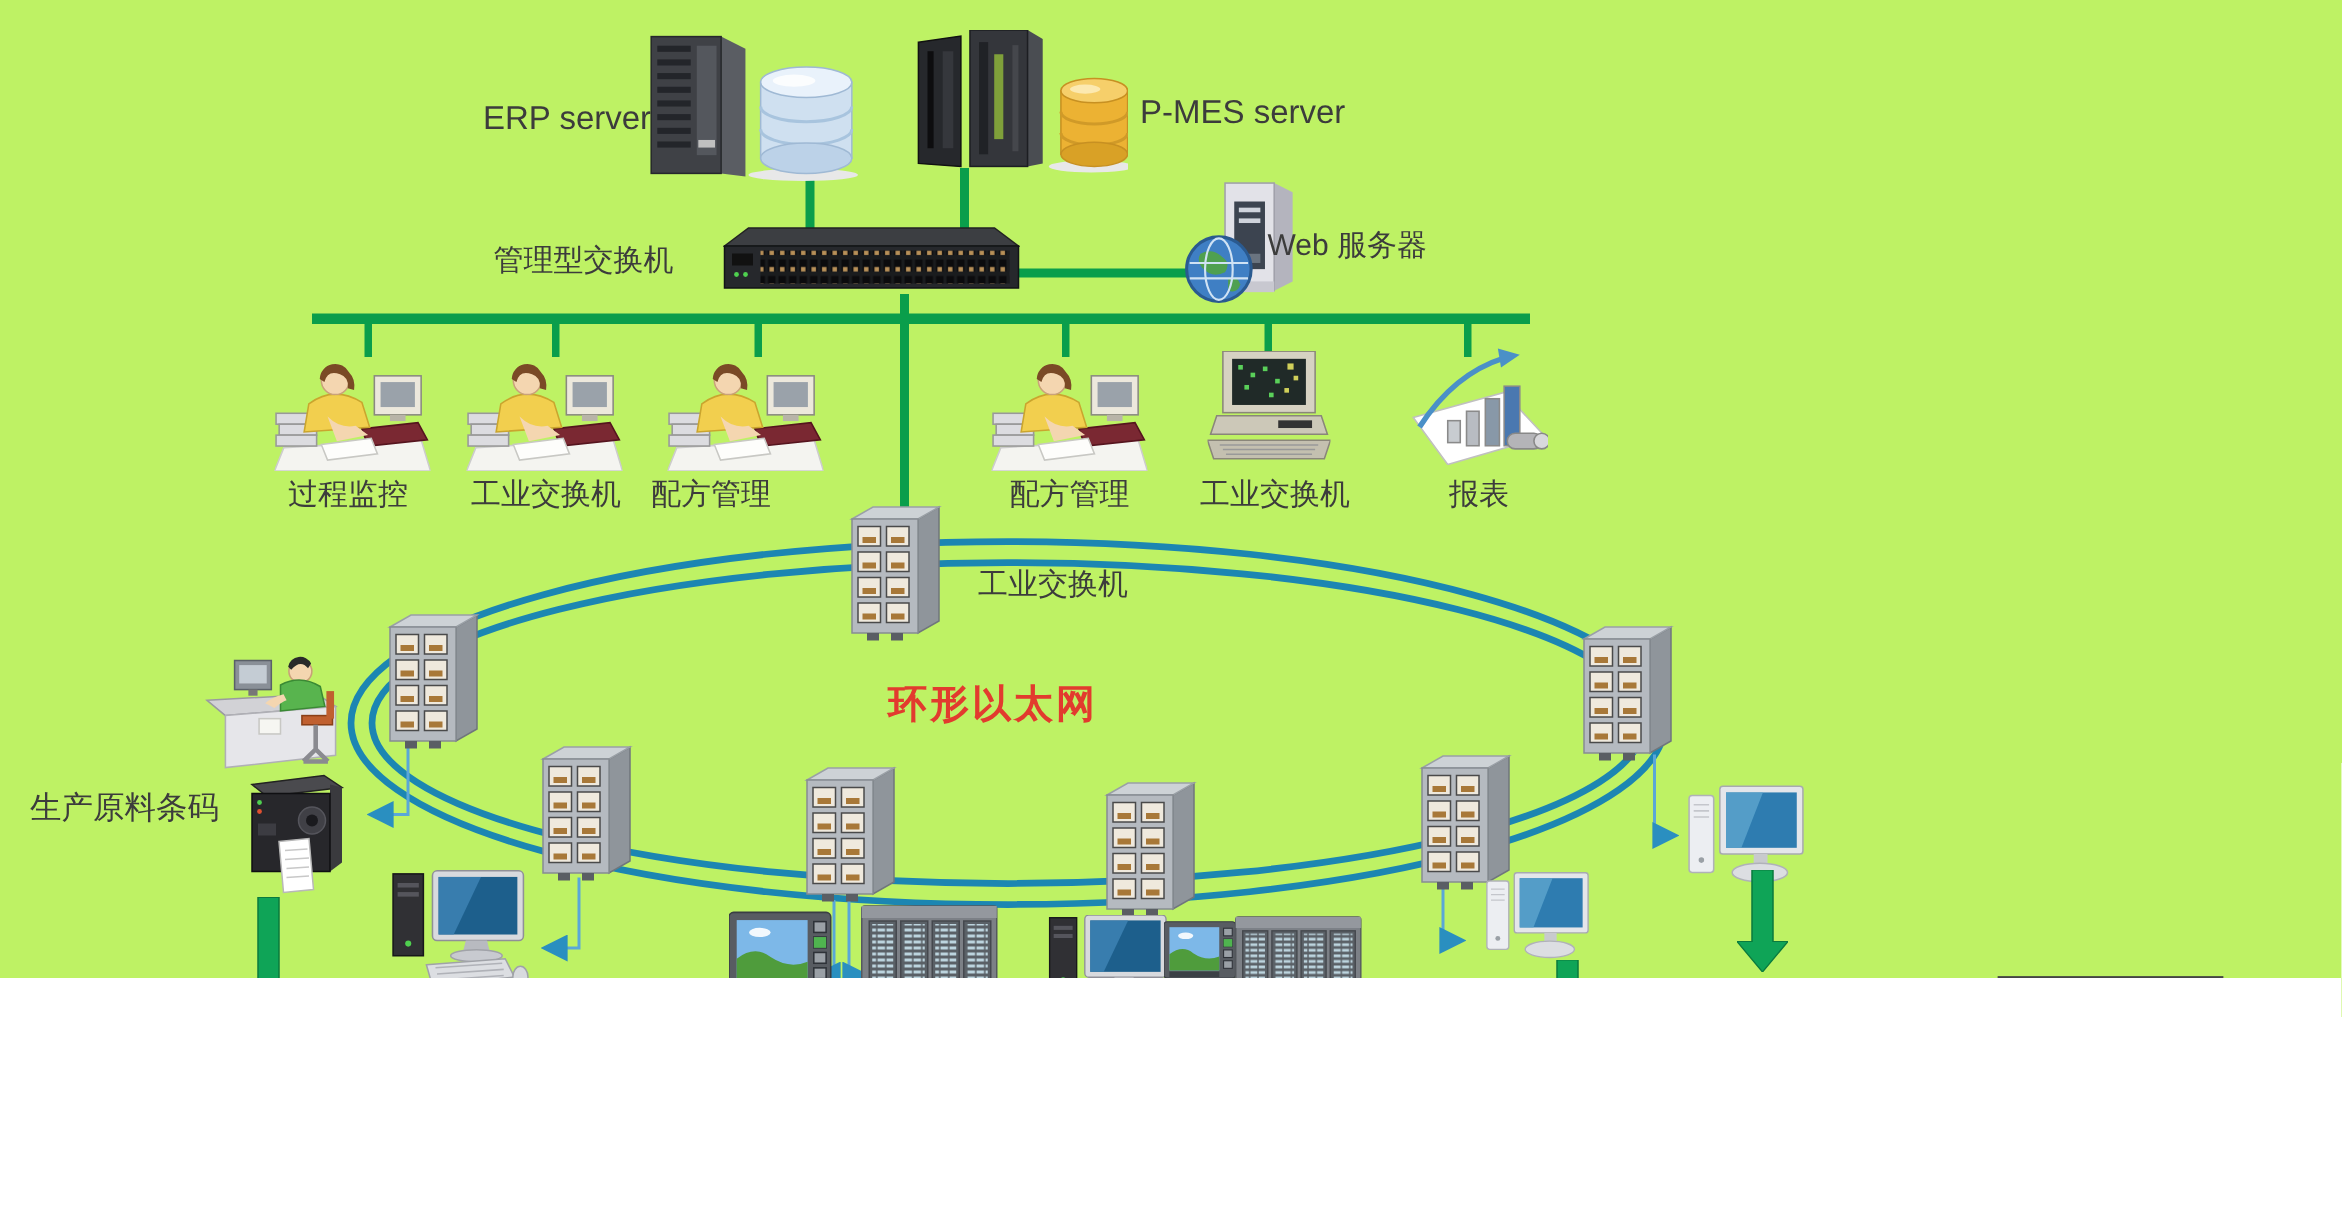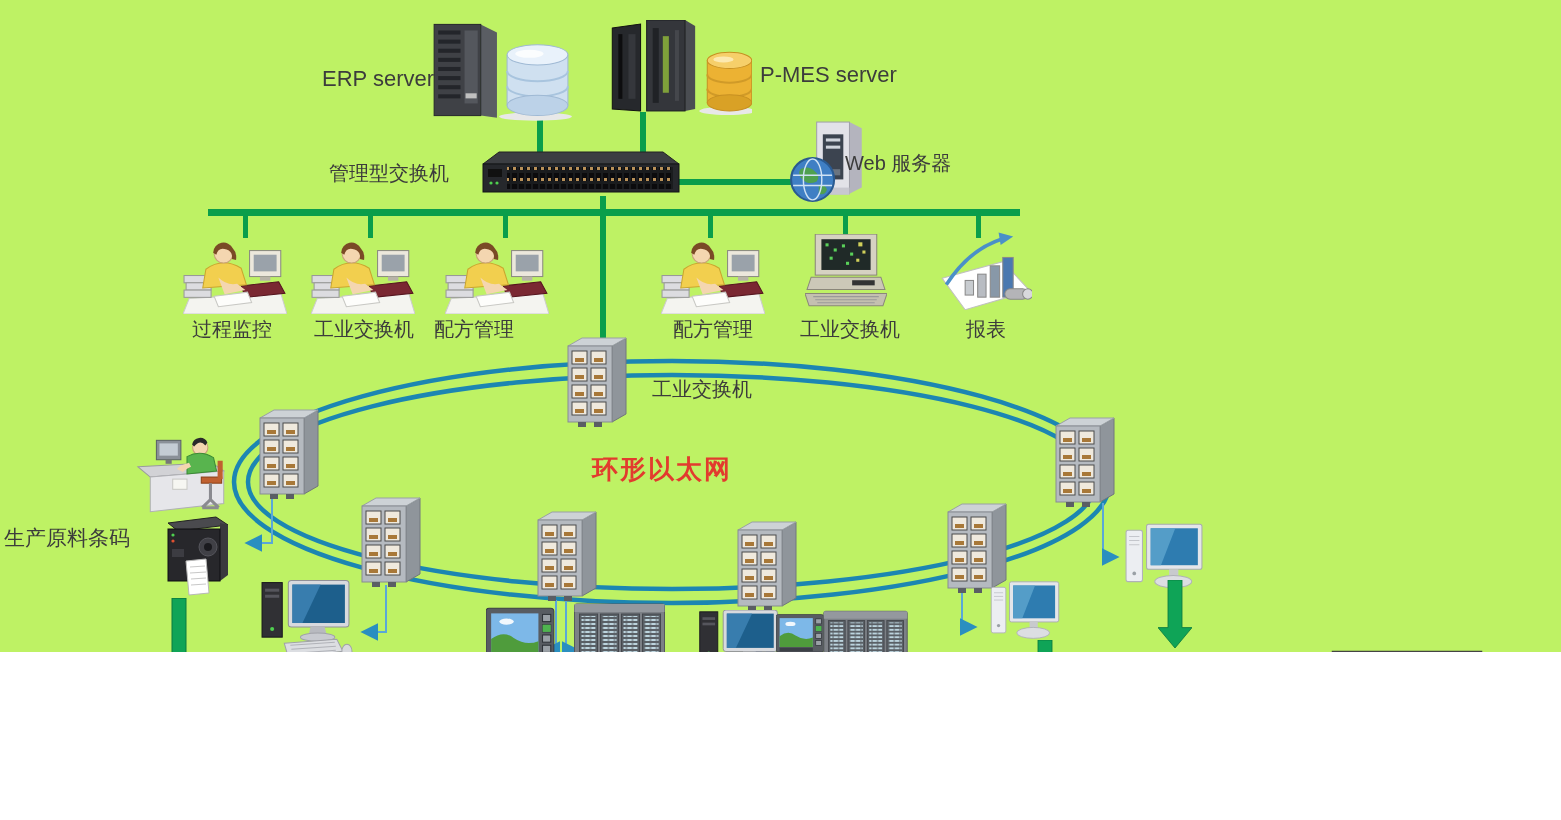--- a/index.html
+++ b/index.html
@@ -678,15 +678,15 @@
 
 <div class="lbl center" style="left:232px;top:316px">过程监控</div>
 <div class="lbl center" style="left:364px;top:316px">工业交换机</div>
 <div class="lbl center" style="left:474px;top:316px">配方管理</div>
 <div class="lbl center" style="left:713px;top:316px">配方管理</div>
 <div class="lbl center" style="left:850px;top:316px">工业交换机</div>
 <div class="lbl center" style="left:986px;top:316px">报表</div>
 
 <div class="lbl" style="left:652px;top:376px">工业交换机</div>
 <div class="lbl red" style="left:592px;top:452px">环形以太网</div>
-<div class="lbl" style="left:4px;top:524px;font-size:21px">生产原料条码</div>
+<div class="lbl" style="left:20px;top:524px;font-size:21px">生产原料条码</div>
 
 </div>
 
 </body></html>

